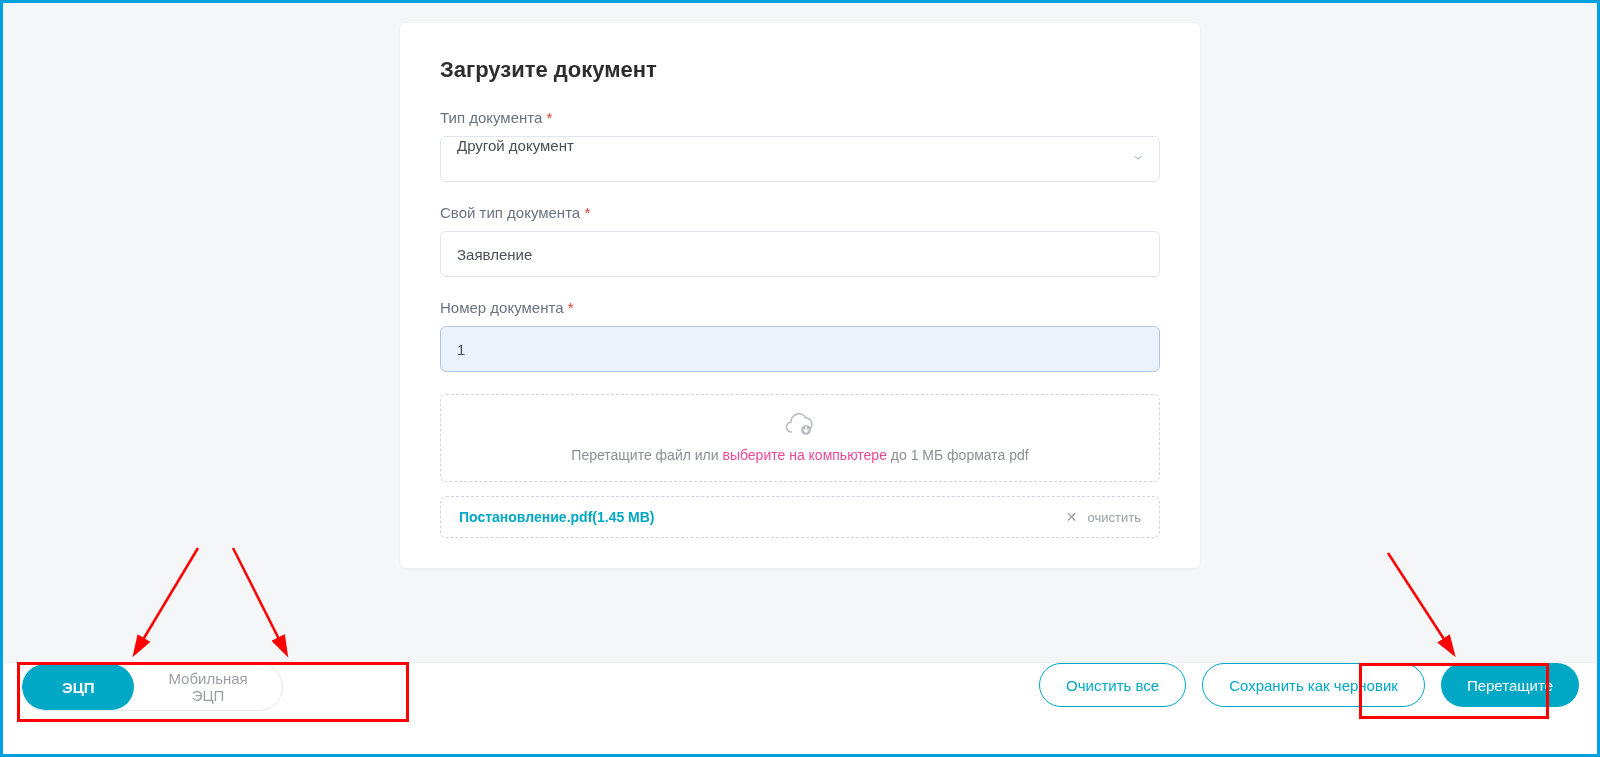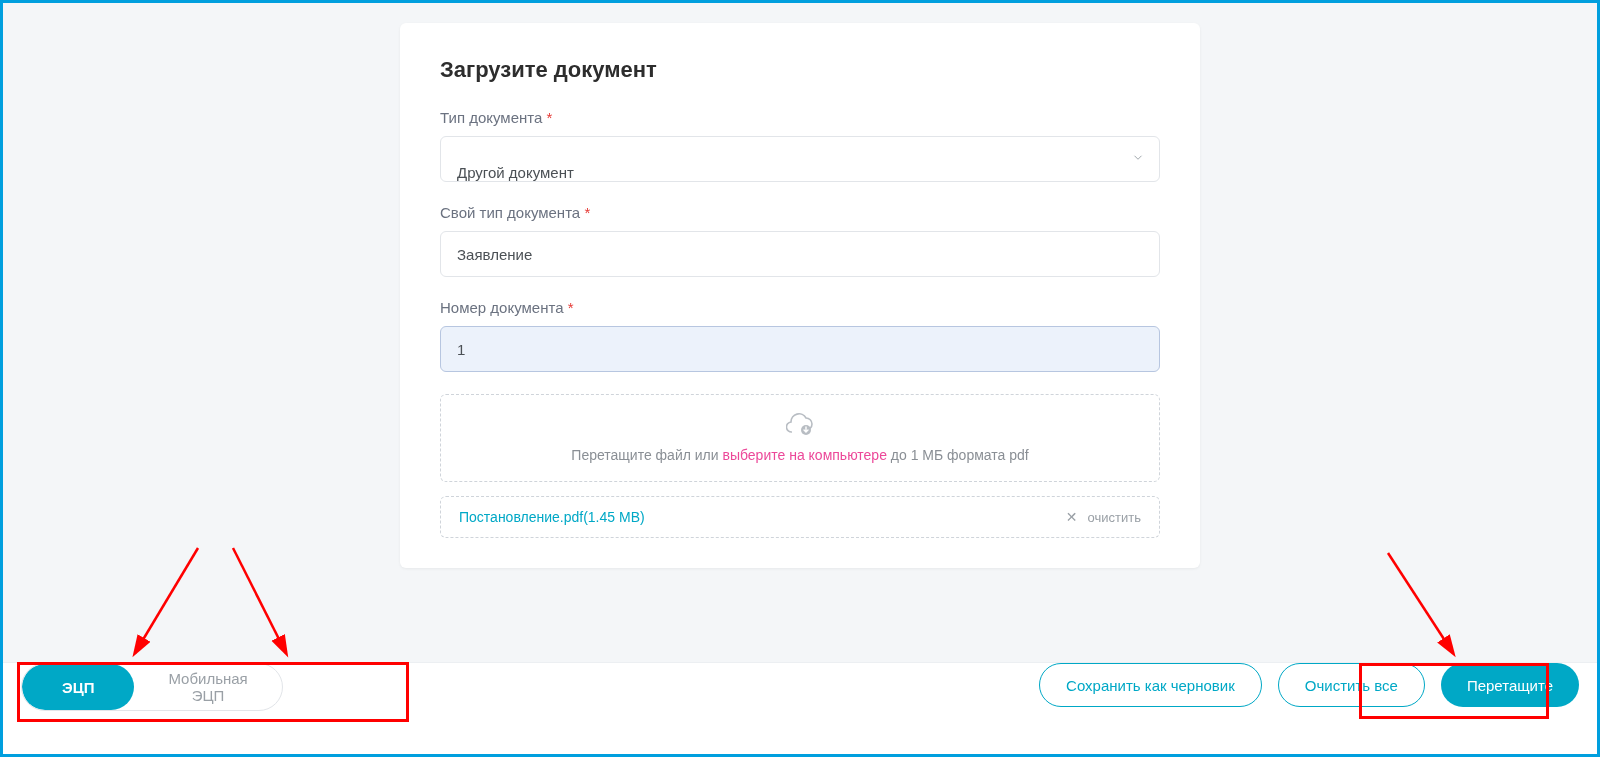--- a/index.html
+++ b/index.html
@@ -3,32 +3,32 @@
 <meta charset="utf-8">
 <style>
   * { box-sizing: border-box; margin: 0; padding: 0; }
   html, body { width: 1600px; height: 757px; font-family: Arial, Helvetica, sans-serif; background: #f4f6f8; }
   .frame { width: 100%; height: 100%; border: 3px solid #009fde; position: relative; overflow: hidden; }
   .content-area { width: 100%; height: 650px; display: flex; justify-content: center; padding-top: 20px; }
   .card { width: 800px; background: #fff; border-radius: 6px; box-shadow: 0 1px 3px rgba(0,0,0,0.06); padding: 34px 40px 30px 40px; height: fit-content; }
   .card-title { font-size: 22px; font-weight: 600; color: #2d2d2d; margin-bottom: 26px; }
   .field-label { font-size: 15px; color: #6b7280; margin-bottom: 10px; display: block; }
   .req { color: #e53935; }
-  .select-box { position: relative; width: 100%; height: 46px; border: 1px solid #e2e5e9; border-radius: 6px; display: flex; align-items: flex-end; padding: 0 16px; font-size: 15px; color: #4b5055; background: #fff; cursor: pointer; margin-bottom: 22px; }
+  .select-box { position: relative; width: 100%; height: 46px; border: 1px solid #e2e5e9; border-radius: 6px; display: flex; align-items: flex-start; padding: 0 16px; font-size: 15px; color: #4b5055; background: #fff; cursor: pointer; margin-bottom: 22px; }
   .select-box .chev { position: absolute; right: 14px; top: 50%; transform: translateY(-50%); }
   .chev svg { width: 14px; height: 14px; }
   .chev path { stroke: #9aa0a6; stroke-width: 1.6; fill: none; }
   .text-input { width: 100%; height: 46px; border: 1px solid #e2e5e9; border-radius: 6px; padding: 0 16px; font-size: 15px; color: #4b5055; background: #fff; outline: none; margin-bottom: 22px; }
   .text-input.focused { background: #ecf2fb; border: 1px solid #b7c6e0; }
   .dropzone { width: 100%; border: 1.6px dashed #cfd4da; border-radius: 6px; text-align: center; padding: 18px 10px 18px 10px; color: #8a8f95; font-size: 14px; margin-bottom: 14px; }
   .dropzone .cloud { margin: 0 auto 10px auto; width: 28px; height: 24px; }
   .dropzone .cloud svg { width: 28px; height: 24px; }
   .dz-link { color: #ec4899; cursor: pointer; }
   .file-box { width: 100%; border: 1.6px dashed #cfd4da; border-radius: 6px; padding: 12px 18px; display: flex; align-items: center; justify-content: space-between; font-size: 14px; }
-  .file-name { color: #00a8c6; }
+  .file-name { color: #00a8c6; font-weight: bold; }
   .file-clear { color: #9aa0a6; display: flex; align-items: center; gap: 10px; cursor: pointer; font-size: 13px; }
   .file-clear .x { font-size: 14px; line-height: 1; }
   .footer-bar { position: absolute; left: 0; right: 0; bottom: 0; height: 92px; background: #fff; border-top: 1px solid #eceff2; display: flex; align-items: flex-start; justify-content: space-between; padding: 0 18px; }
   .seg { display: inline-flex; border: 1px solid #e2e5e9; background: #fff; border-radius: 999px; overflow: hidden; height: 48px; align-items: center; }
   .seg-btn { height: 100%; display: inline-flex; align-items: center; justify-content: center; padding: 0 40px; font-size: 15px; cursor: pointer; border: none; background: transparent; }
   .seg-btn.active { background: #00a8c6; color: #fff; border-radius: 999px; font-weight: 600; }
   .seg-btn.inactive { color: #9aa0a6; line-height: 1.15; text-align: center; }
   .right-actions { display: flex; gap: 16px; align-items: center; }
   .btn { height: 44px; border-radius: 22px; padding: 0 26px; font-size: 15px; cursor: pointer; display: inline-flex; align-items: center; justify-content: center; }
   .btn-outline { border: 1.6px solid #00a8c6; color: #00a8c6; background: #fff; }
@@ -89,22 +89,22 @@
     </div>
   </div>
 
   <div class="footer-bar">
     <div class="seg">
       <button class="seg-btn active">ЭЦП</button>
       <button class="seg-btn inactive" style="white-space: pre-line; padding:4px 34px;"><span>Мобильная
 ЭЦП</span></button>
     </div>
     <div class="right-actions">
+      <button class="btn btn-outline">Очистить все</button>
       <button class="btn btn-outline">Сохранить как черновик</button>
-      <button class="btn btn-outline">Очистить все</button>
       <button class="btn btn-primary">Перетащите</button>
     </div>
   </div>
 
   <div class="red-box" style="left:14px; top:659px; width:392px; height:60px;"></div>
   <div class="red-box" style="left:1356px; top:660px; width:190px; height:56px;"></div>
 
   <svg class="annot arrow" style="left:120px; top:540px; width:90px; height:120px;">
     <defs>
         <marker id="ah1" markerWidth="10" markerHeight="10" refX="7" refY="3" orient="auto">

